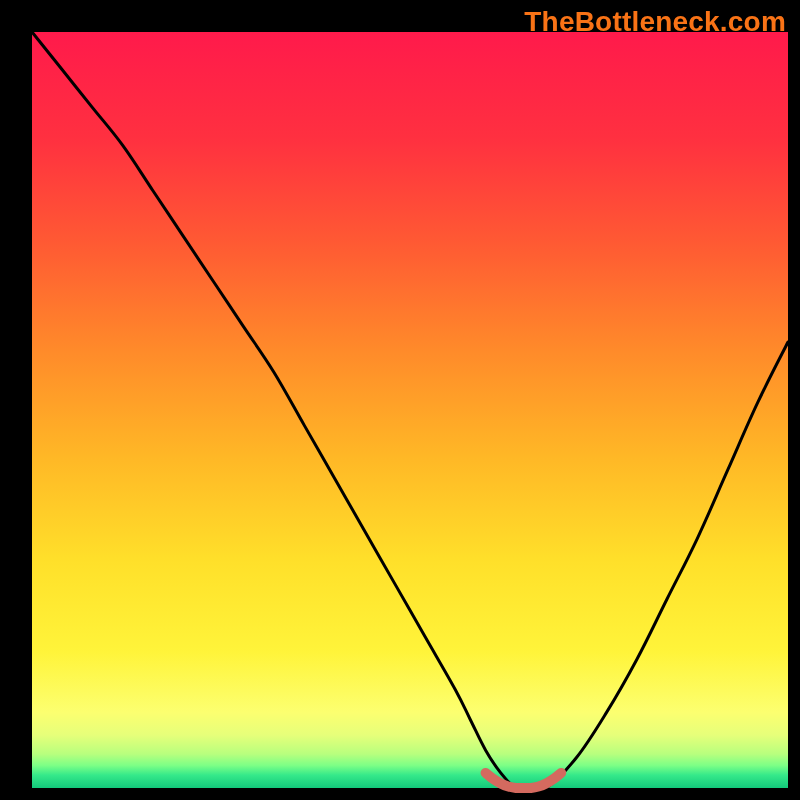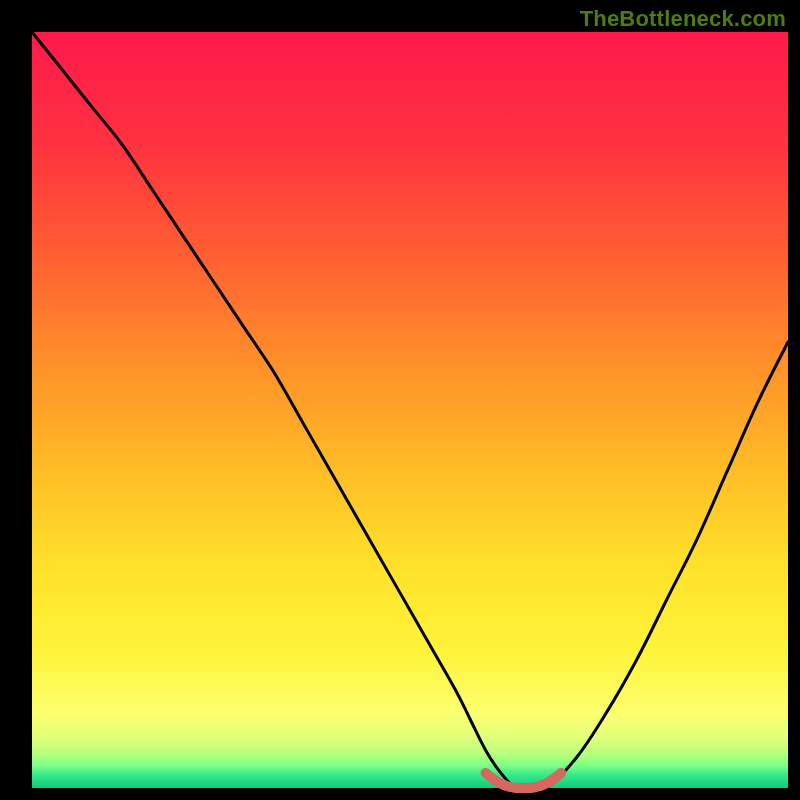--- a/index.html
+++ b/index.html
@@ -23,23 +23,23 @@
     left: 0;
     top: 0;
     width: 756px;
     height: 756px;
   }
   .watermark {
     position: absolute;
     top: 6px;
     right: 14px;
     font-family: Arial, Helvetica, sans-serif;
-    font-size: 22px;
+    font-size: 28px;
     font-weight: 600;
-    color: #4d7c0f;
+    color: #f97316;
     letter-spacing: 0.2px;
   }
   svg.curve {
     position: absolute;
     left: 0;
     top: 0;
     width: 756px;
     height: 756px;
     overflow: visible;
   }

